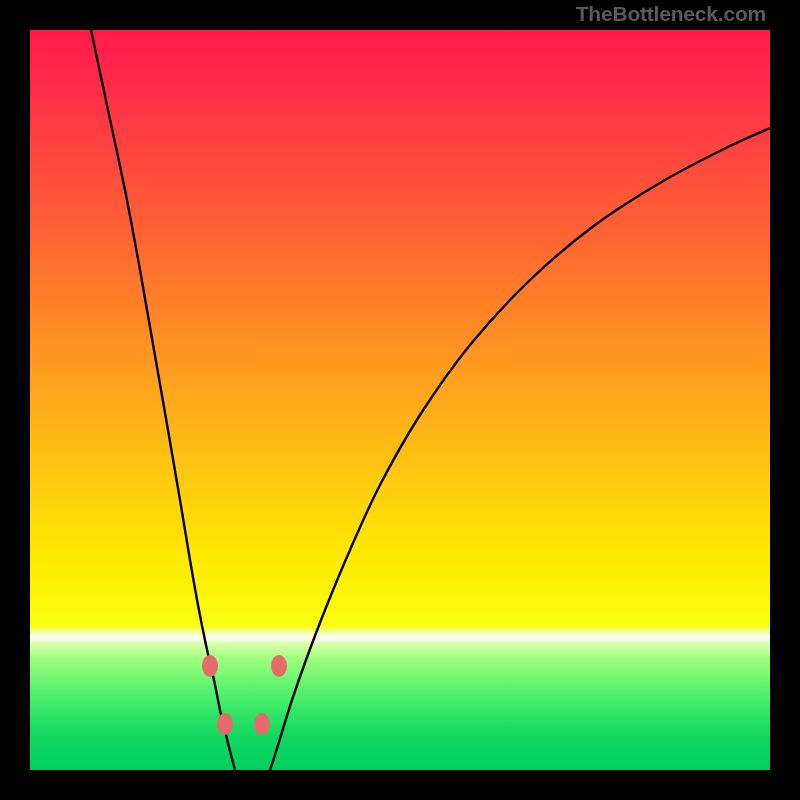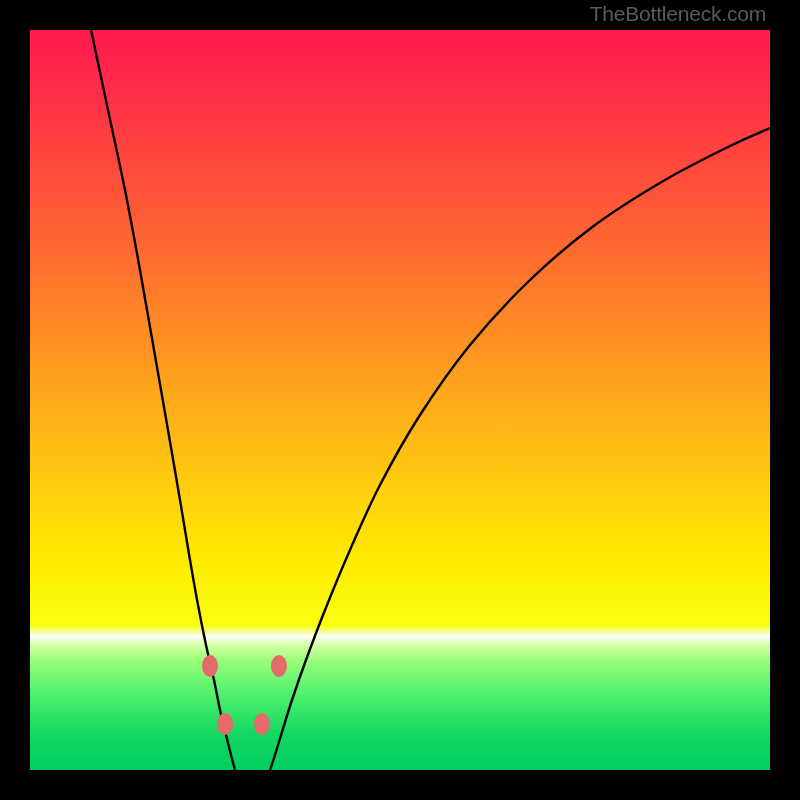--- a/index.html
+++ b/index.html
@@ -46,21 +46,21 @@
       #14d862 95%,
       #00cf5f 100%
     );
   }
   .attribution {
     position: absolute;
     top: 2px;
     right: 34px;
     font-family: Arial, Helvetica, sans-serif;
     font-size: 21px;
-    font-weight: normal;
+    font-weight: bold;
     color: #5a5a5a;
     letter-spacing: -0.2px;
   }
   svg.curve {
     position: absolute;
     left: 0;
     top: 0;
     width: 100%;
     height: 100%;
   }

